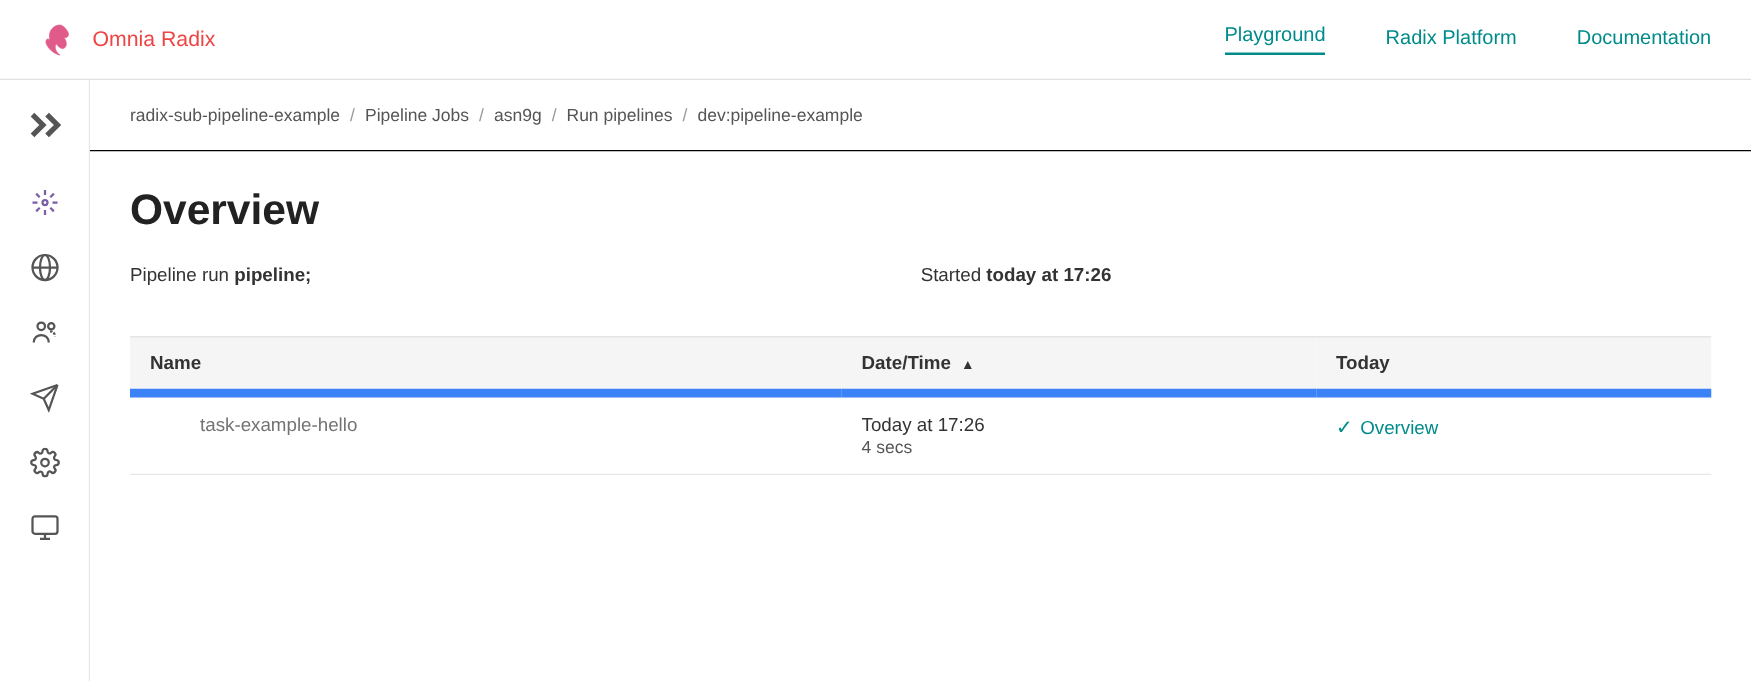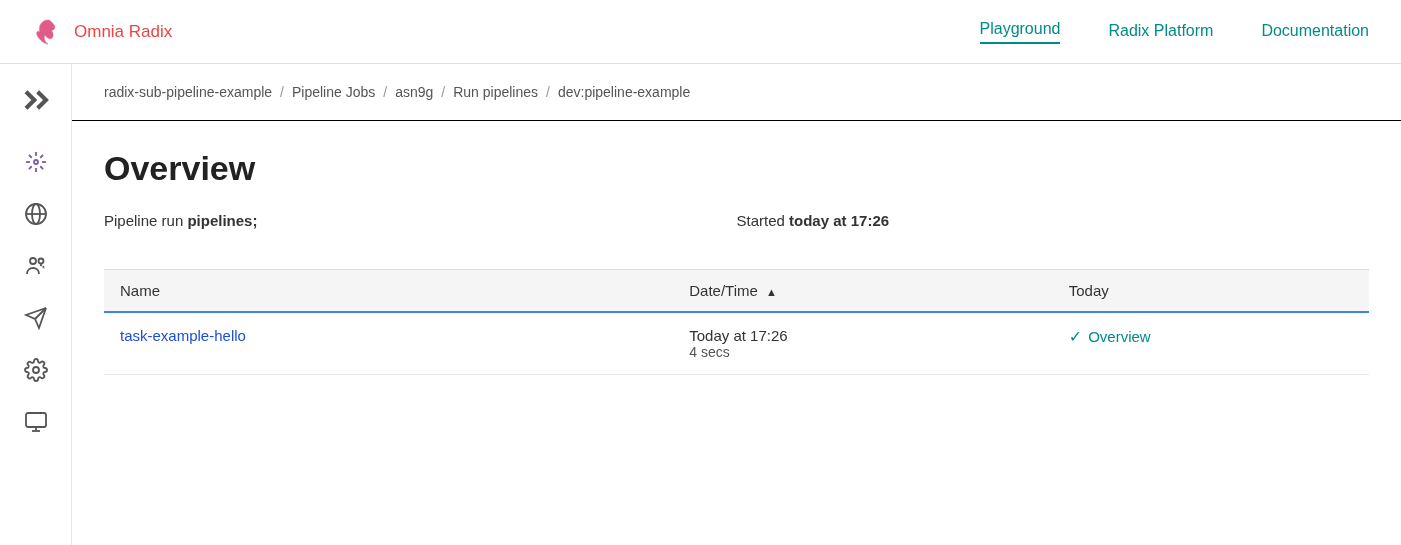--- a/index.html
+++ b/index.html
@@ -140,37 +140,38 @@
     
     .pipeline-table {
       width: 100%;
       border-collapse: collapse;
       font-size: 15px;
     }
     .pipeline-table th {
       background: #f5f5f5;
       text-align: left;
       padding: 12px 16px;
-      font-weight: 400;
+      font-weight: 700;
       color: #333;
-      border-bottom: 2px solid #3b82f6;
+      border-bottom: 7px solid #3b82f6;
       border-top: 1px solid #ddd;
     }
     .pipeline-table th.sortable {
       cursor: pointer;
     }
     .pipeline-table td {
       padding: 14px 16px;
       border-bottom: 1px solid #e8e8e8;
       vertical-align: top;
     }
     .task-link {
-      color: #1d4ed8;
+      color: #737373;
       text-decoration: none;
       cursor: pointer;
+      margin-left: 40px;
     }
     .status-succeeded {
       display: flex;
       align-items: center;
       gap: 6px;
       color: #008B8B;
     }
     .check-icon {
       font-size: 16px;
     }
@@ -283,21 +284,21 @@
       <span class="breadcrumb-sep">/</span>
       <span class="breadcrumb-item">dev:pipeline-example</span>
     </div>
 
     <div class="overview-section">
       <h1 class="overview-title">Overview</h1>
 
       <div class="overview-grid">
 
         <div class="overview-row">
-          <span>Pipeline run </span><strong>pipelines;</strong>
+          <span>Pipeline run </span><strong>pipeline;</strong>
         </div>
 
         <div class="overview-row">
           <span>Started </span><strong>today at 17:26</strong>
         </div>
 
 
 
         <div></div>
       </div>

